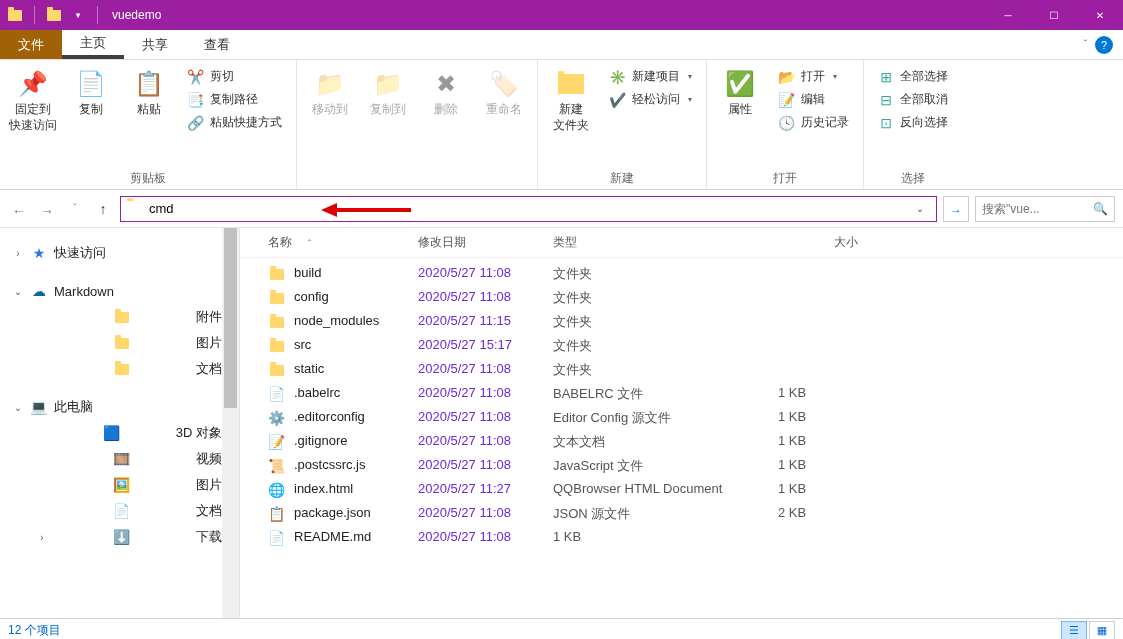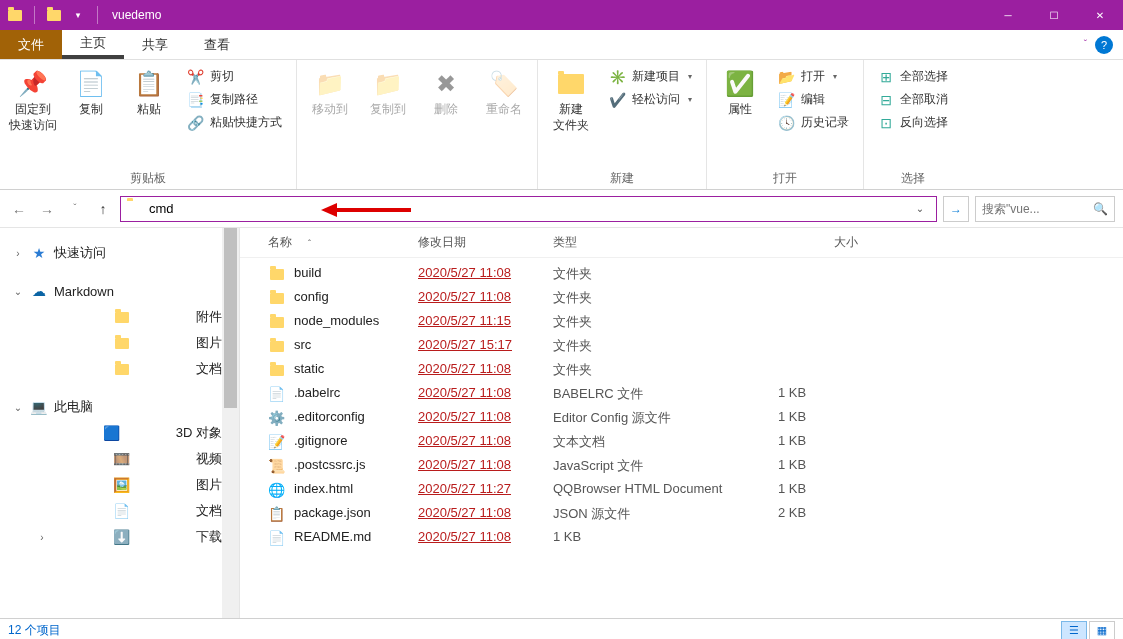--- a/index.html
+++ b/index.html
@@ -68,21 +68,21 @@
 .columns { display: flex; padding: 6px 0 6px 28px; border-bottom: 1px solid #f0f0f0; color: #555; font-size: 12px; }
 .col-name { width: 150px; display:flex; align-items:center; gap:16px; }
 .col-date { width: 135px; }
 .col-type { width: 225px; }
 .col-size { width: 80px; text-align: right; }
 .sort-caret { font-size: 9px; color: #666; }
 .file-list { flex: 1; overflow-y: auto; padding-top: 4px; }
 .file-row { display: flex; padding: 3px 0 3px 28px; font-size: 13px; color: #222; }
 .file-row .fico { width: 18px; height: 18px; display: flex; align-items: center; justify-content: center; font-size: 14px; margin-right: 8px; }
 .file-row .fname { width: 124px; }
-.file-row .fdate { width: 135px; color: #b91c1c; text-decoration: underline; }
+.file-row .fdate { width: 135px; color: #6d28d9; }
 .file-row .ftype { width: 225px; color: #555; }
 .file-row .fsize { width: 80px; color: #555; }
 
 
 .statusbar { height: 24px; border-top: 1px solid #d0d0d0; display: flex; align-items: center; padding: 0 8px; font-size: 12px; color: #0066cc; }
 .statusbar .view-toggles { margin-left: auto; display: flex; gap: 2px; }
 .statusbar .vt { width: 26px; height: 20px; border: 1px solid #ccc; display: flex; align-items: center; justify-content: center; font-size: 11px; }
 .statusbar .vt.active { background: #cde6ff; border-color: #7ab8e8; }
 
 

